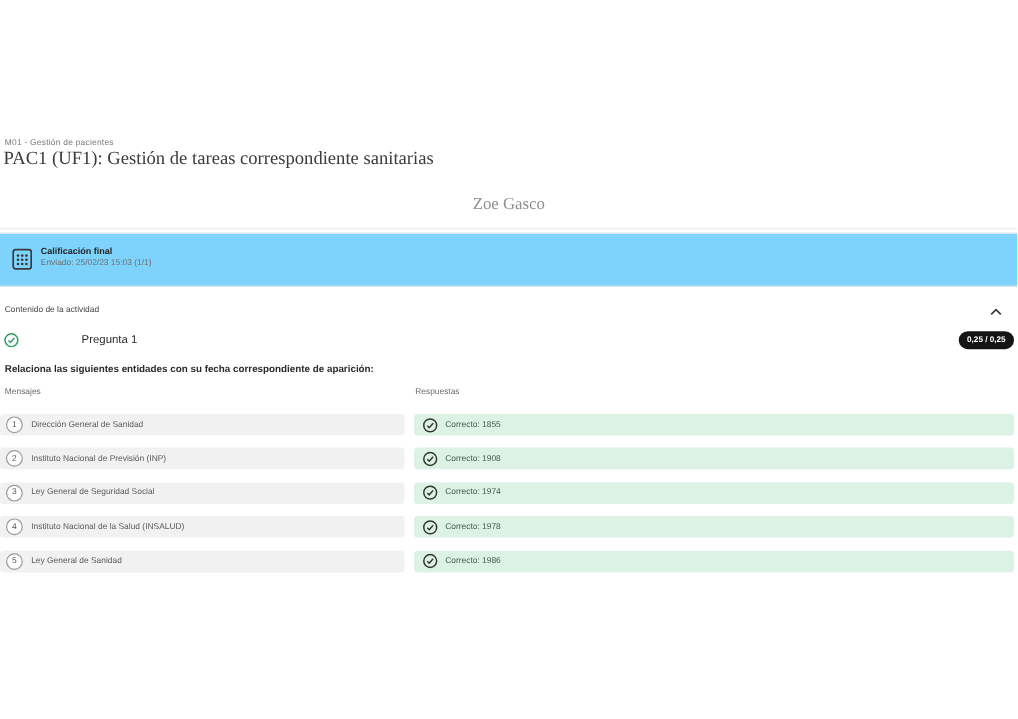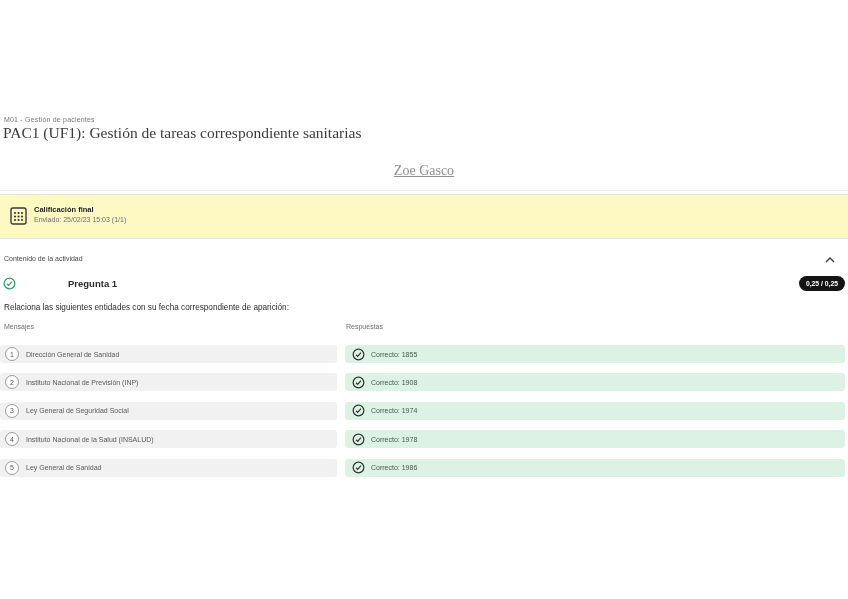--- a/index.html
+++ b/index.html
@@ -4,41 +4,41 @@
 <style>
   html,body{margin:0;padding:0;background:#fff;}
   #stage{position:relative;width:848px;height:599px;background:#fff;overflow:hidden;
          font-family:"Liberation Sans",sans-serif;color:#333;}
 
   
   .breadcrumb{position:absolute;left:4px;top:116px;font-size:7px;color:#777;letter-spacing:.2px;cursor:pointer;}
   .page-title{position:absolute;left:3px;top:124px;font-size:15.5px;color:#3b3b3b;
               font-family:"Liberation Serif",serif;font-weight:400;}
   .student-name{position:absolute;left:0;top:163px;width:100%;text-align:center;
-                font-size:14px;color:#8f8f8f;font-family:"Liberation Serif",serif;text-decoration:underline;}
+                font-size:14px;color:#8f8f8f;font-family:"Liberation Serif",serif;}
   .name-rule{position:absolute;left:0;top:190px;width:100%;border-top:1px solid #ececec;}
 
   
   .grade-panel{position:absolute;left:0;top:194px;width:100%;height:43px;
-               border-top:1px solid #e4e4e4;border-bottom:1px solid #e4e4e4;background:#fef9c3;}
+               border-top:1px solid #e4e4e4;border-bottom:1px solid #e4e4e4;background:#7dd3fc;}
   .grade-icon{position:absolute;left:10px;top:11px;width:17px;height:19px;color:#3a3a3a;}
   .grade-title{position:absolute;left:34px;top:10px;font-size:7.5px;font-weight:bold;color:#222;}
   .grade-sub{position:absolute;left:34px;top:21px;font-size:7px;color:#6d6d6d;}
 
   
   .section-label{position:absolute;left:4px;top:255px;font-size:7px;color:#444;}
   .collapse-btn{position:absolute;right:12px;top:254px;width:12px;height:12px;color:#3a3a3a;cursor:pointer;}
 
   .question-row{position:absolute;left:0;top:276px;width:100%;height:18px;}
   .q-check{position:absolute;left:3px;top:1px;width:13px;height:13px;color:#2f9e63;}
-  .q-label{position:absolute;left:20px;top:2px;font-size:9.5px;font-weight:bold;color:#2b2b2b;padding-left:48px;}
+  .q-label{position:absolute;left:20px;top:2px;font-size:9.5px;font-weight:normal;color:#2b2b2b;padding-left:48px;}
   .score-badge{position:absolute;right:3px;top:0;height:15px;padding:0 7px;background:#141414;
                border-radius:9px;color:#fff;font-size:6.8px;font-weight:bold;line-height:15px;}
 
-  .prompt{position:absolute;left:4px;top:303px;font-size:8.2px;font-weight:normal;color:#2b2b2b;}
+  .prompt{position:absolute;left:4px;top:303px;font-size:8.2px;font-weight:bold;color:#2b2b2b;}
   .col-head-left{position:absolute;left:4px;top:323px;font-size:7px;color:#6d6d6d;}
   .col-head-right{position:absolute;left:346px;top:323px;font-size:7px;color:#6d6d6d;}
 
   
   #pairs{position:absolute;left:0;top:340px;width:848px;}
   .pair-row{position:relative;height:28.4px;}
   .chip{position:absolute;top:5px;height:18px;border-radius:3px;display:flex;align-items:center;}
   .chip.left{left:0;width:337px;background:#f1f1f1;padding-left:5px;box-sizing:border-box;}
   .chip.right{left:345px;width:500px;background:#dcf2e5;padding-left:7px;box-sizing:border-box;}
   .numcircle{width:12px;height:12px;border:1px solid #9a9a9a;border-radius:50%;

